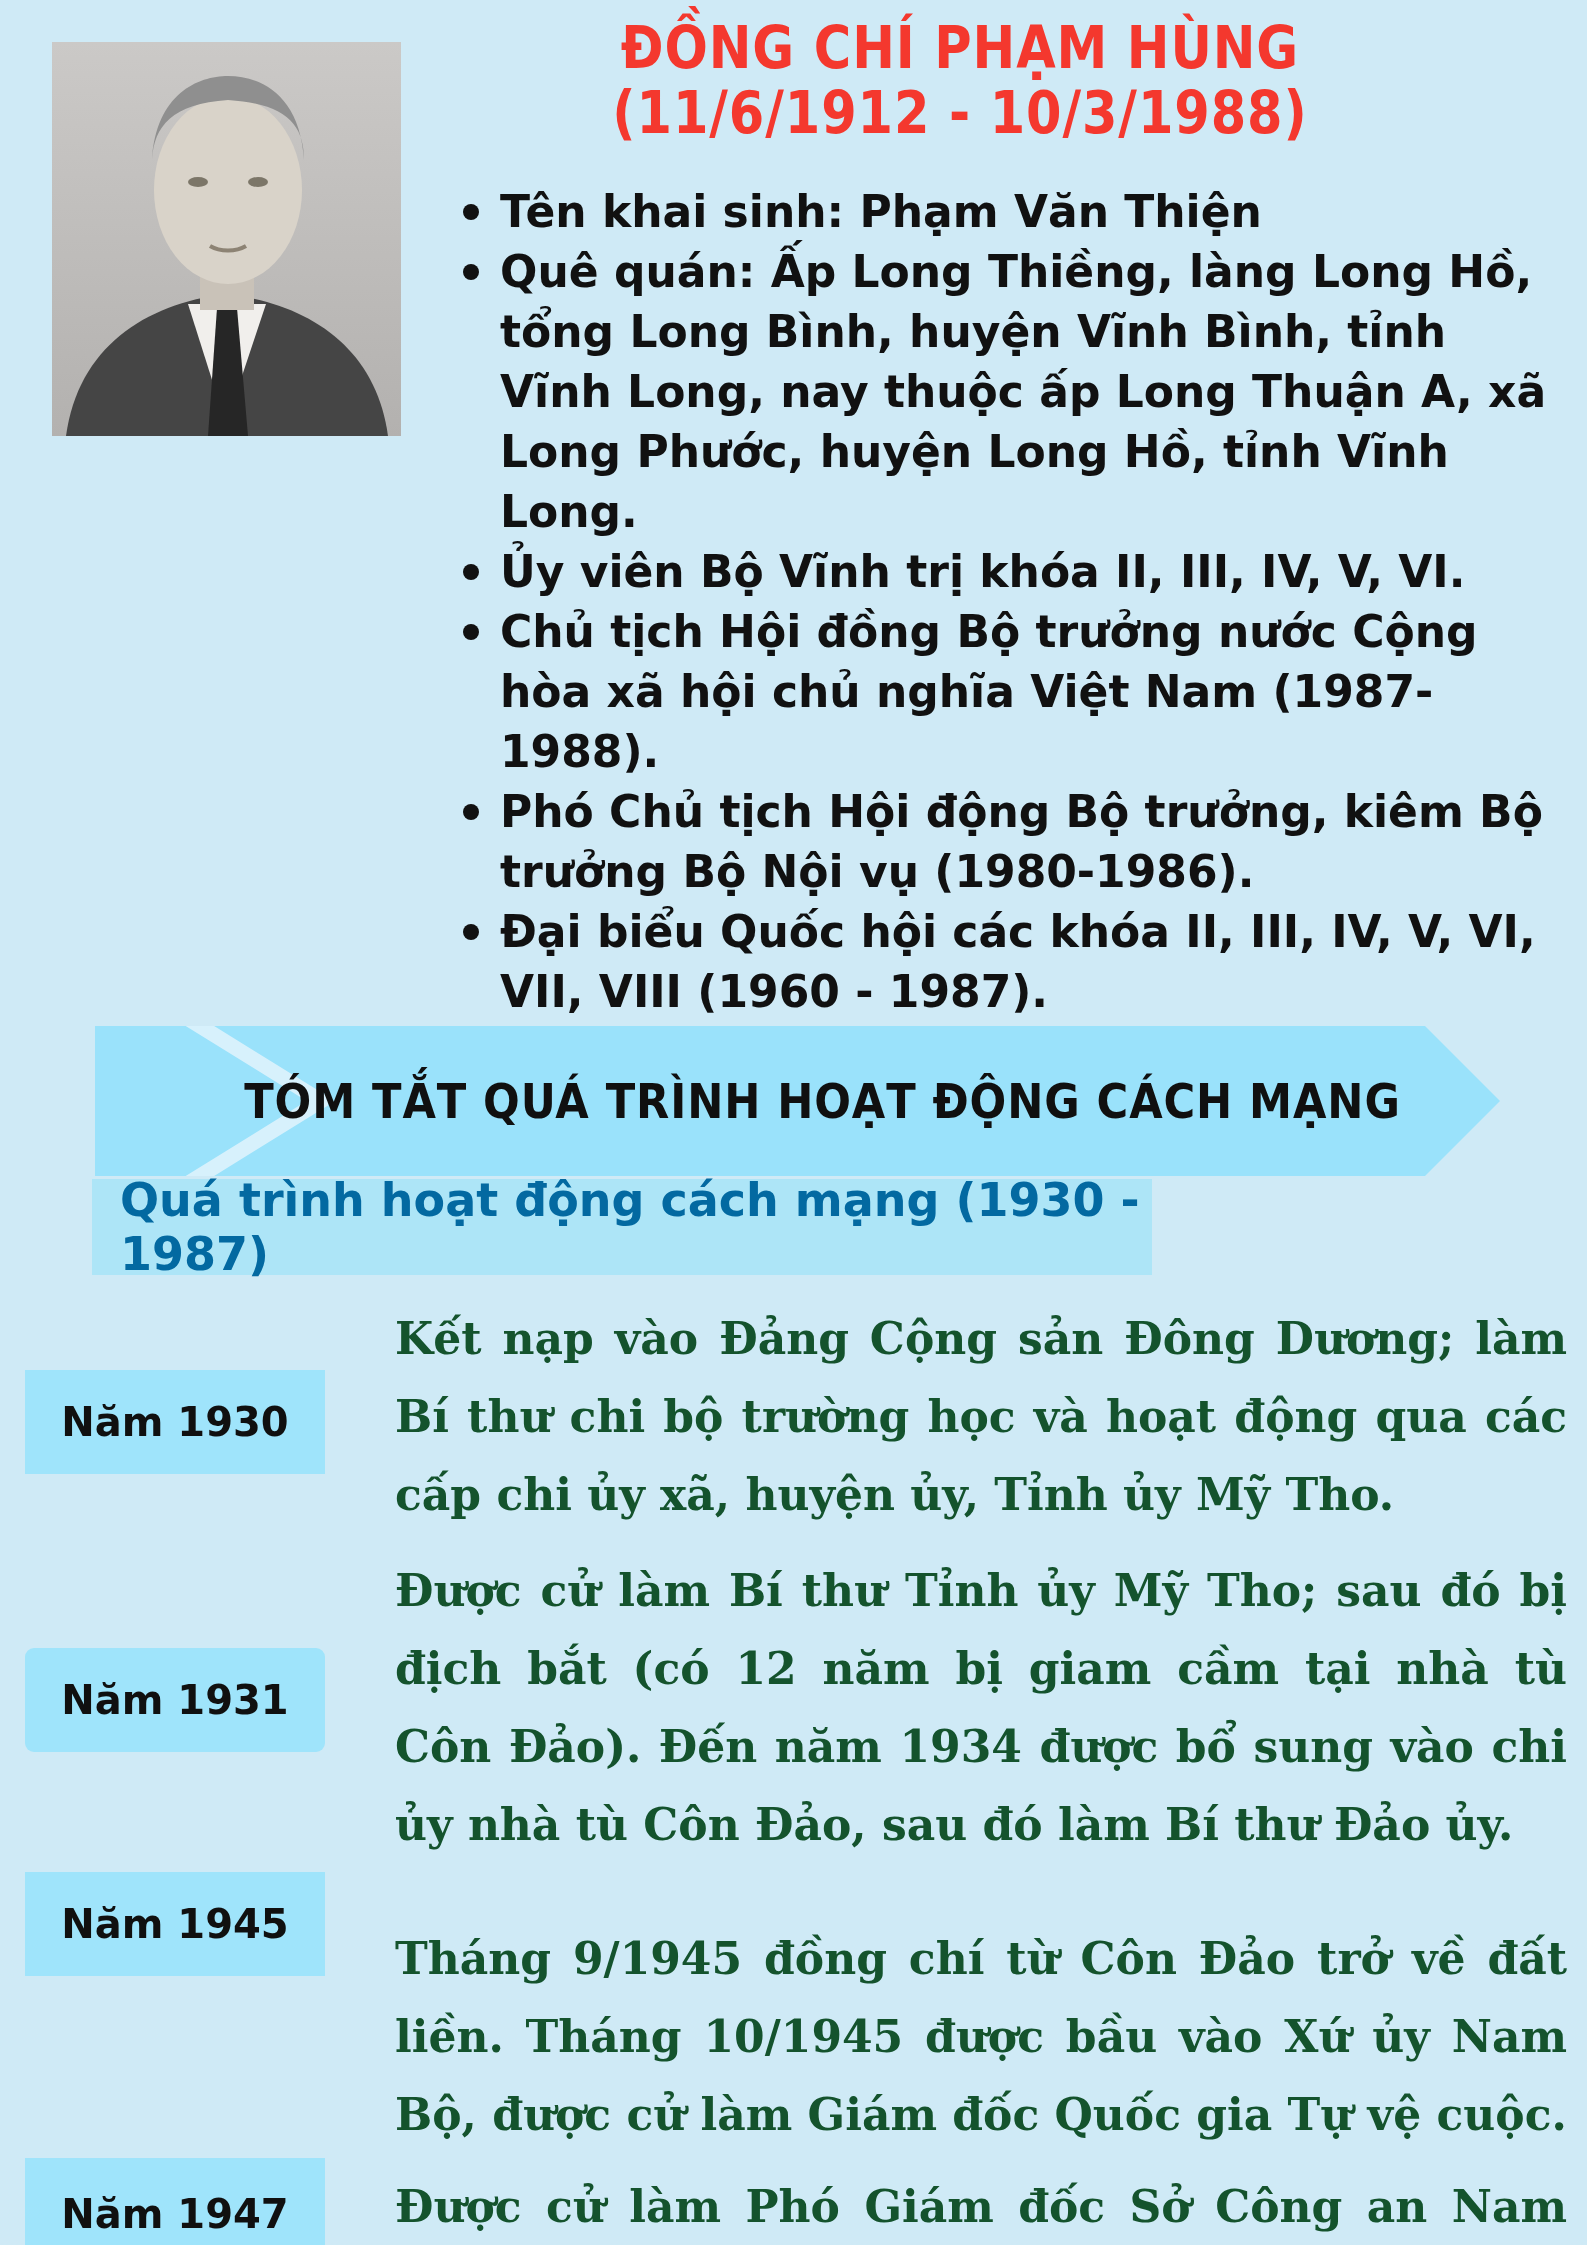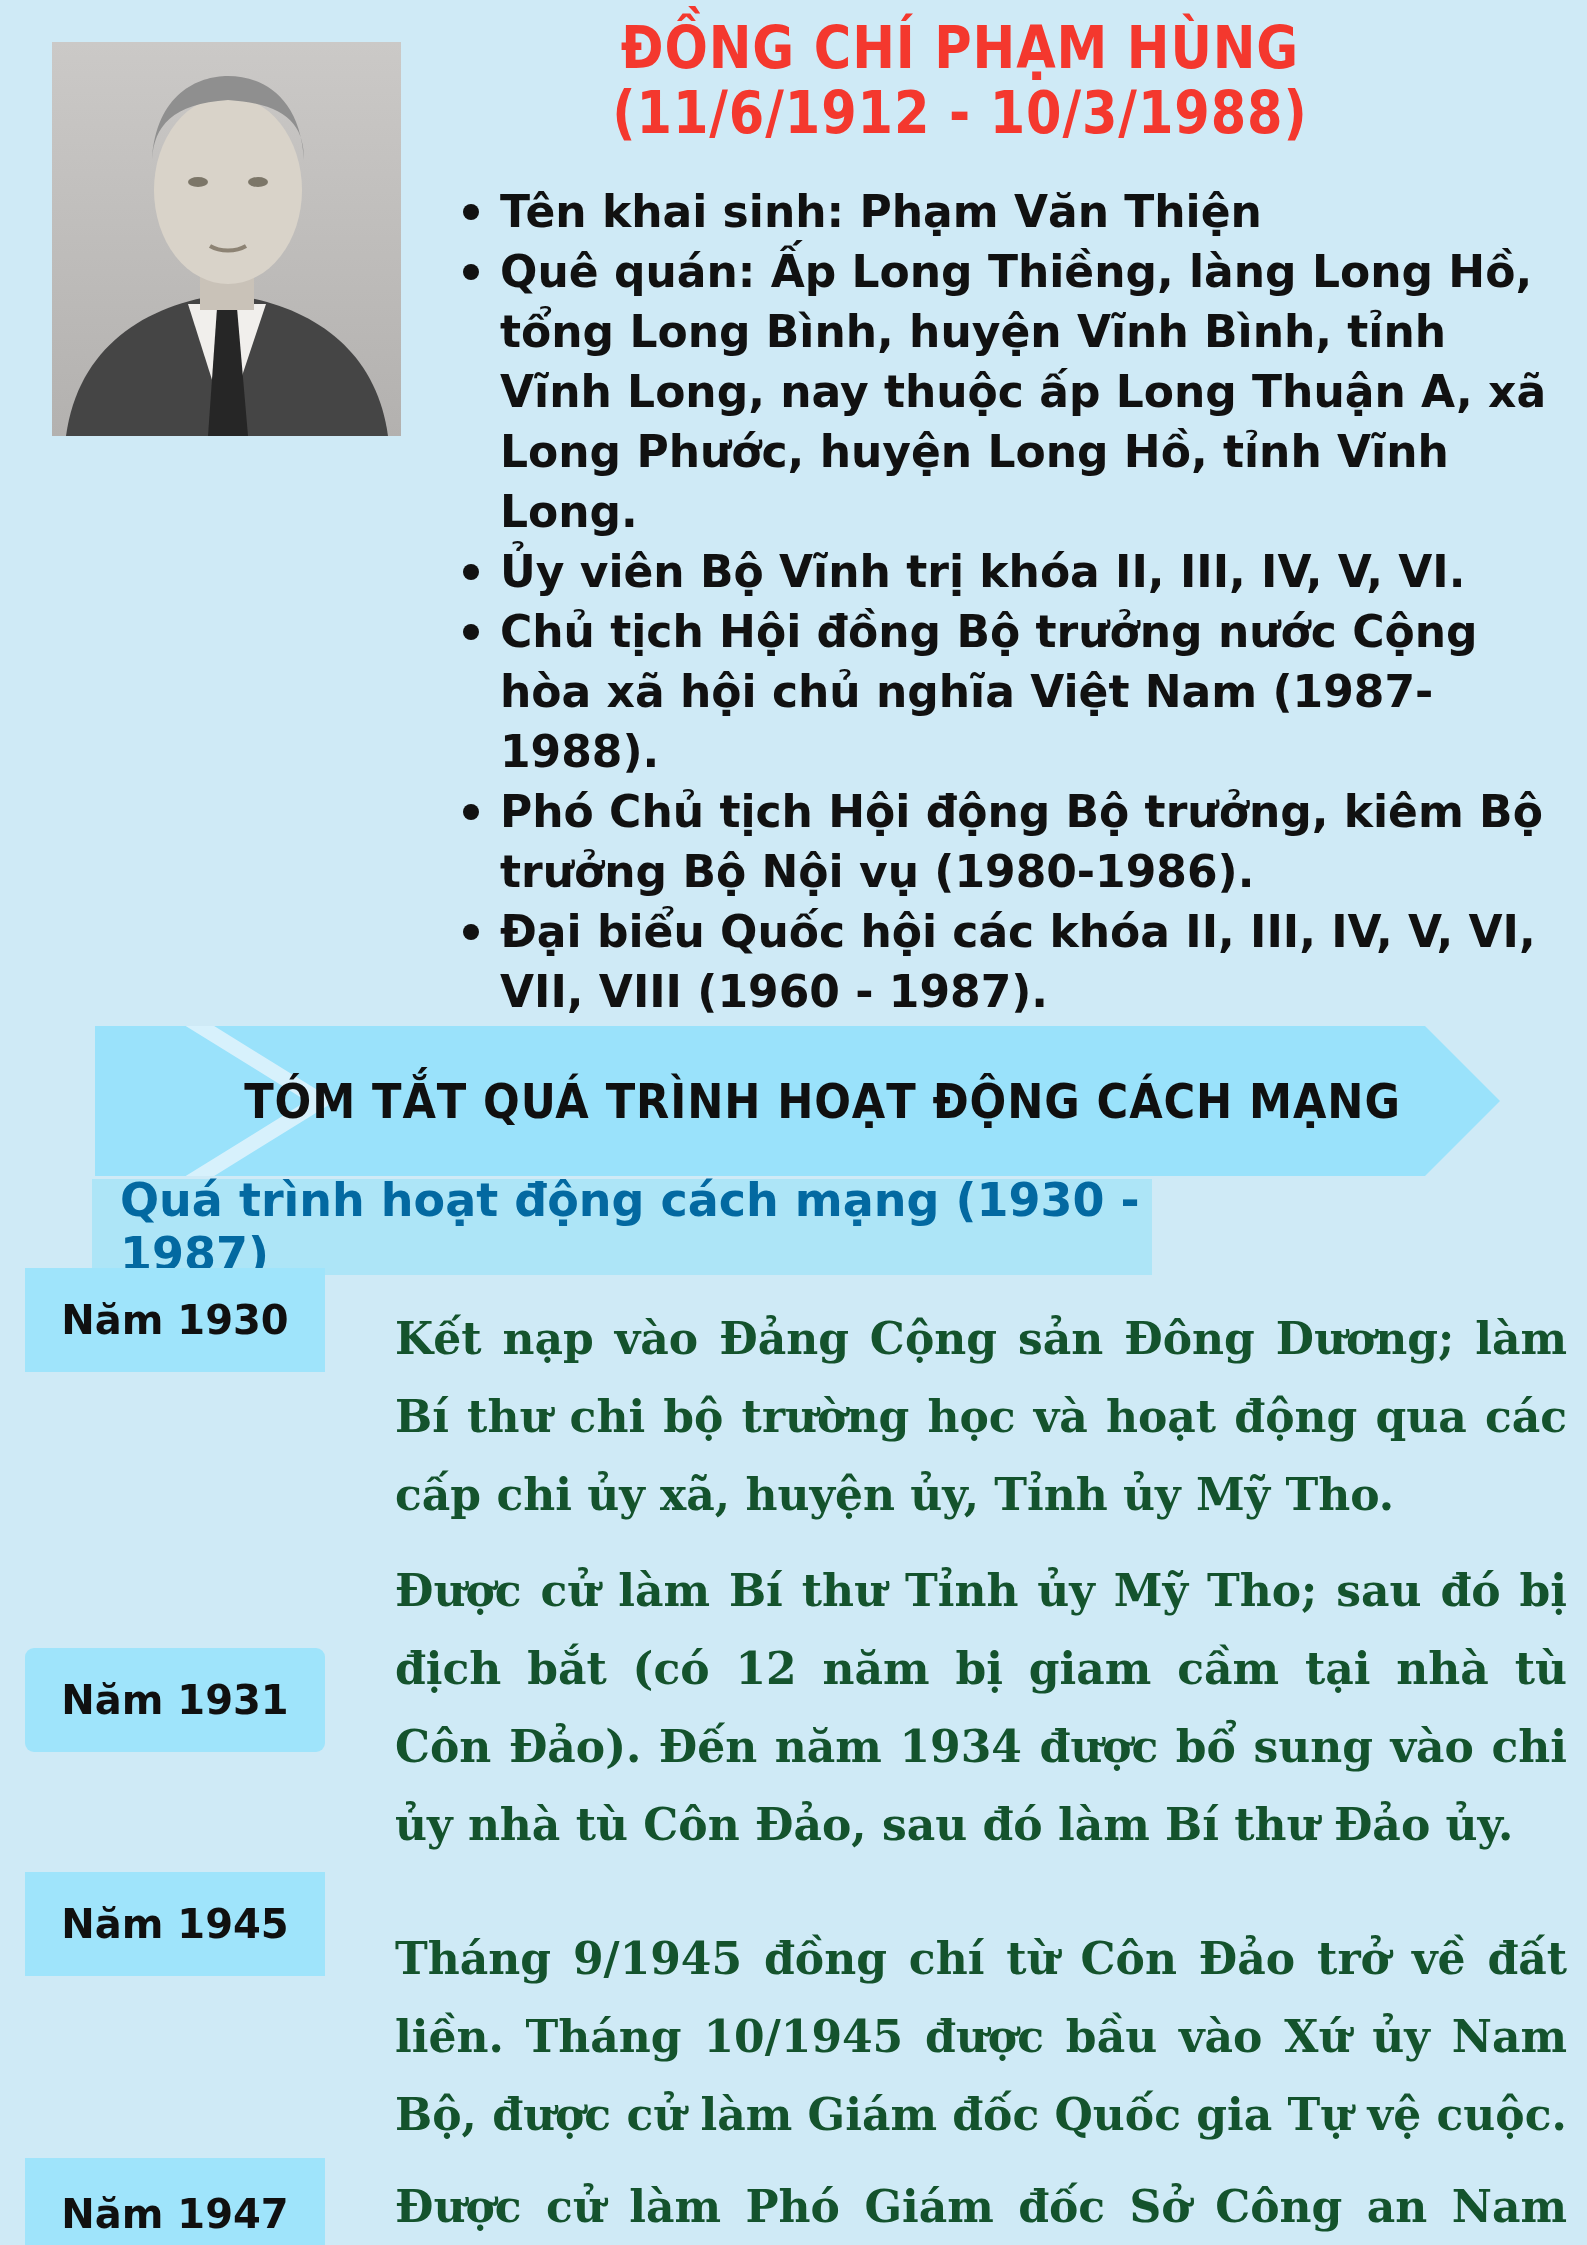--- a/index.html
+++ b/index.html
@@ -73,21 +73,21 @@
     background:#9fe4fb;
     display:flex;align-items:center;justify-content:center;
     font-size:40px;font-weight:700;color:#101010;
   }
   .entry{
     position:absolute;left:395px;width:1172px;margin:0;
     font-family:"DejaVu Serif","Liberation Serif",serif;
     font-size:44px;line-height:78px;font-weight:700;
     text-align:justify;color:#14532d;
   }
-  .y1930{top:1268px;}  .e1930{top:1300px;}
+  .y1930{top:1370px;}  .e1930{top:1300px;}
   .y1931{top:1648px;border-radius:9px;}  .e1931{top:1552px;}
   .y1945{top:1872px;}  .e1945{top:1920px;}
   .y1947{top:2158px;height:112px;} .e1947{top:2168px;}
 </style>
 </head>
 <body>
 
 <div class="page">
 
   <div class="photo">

